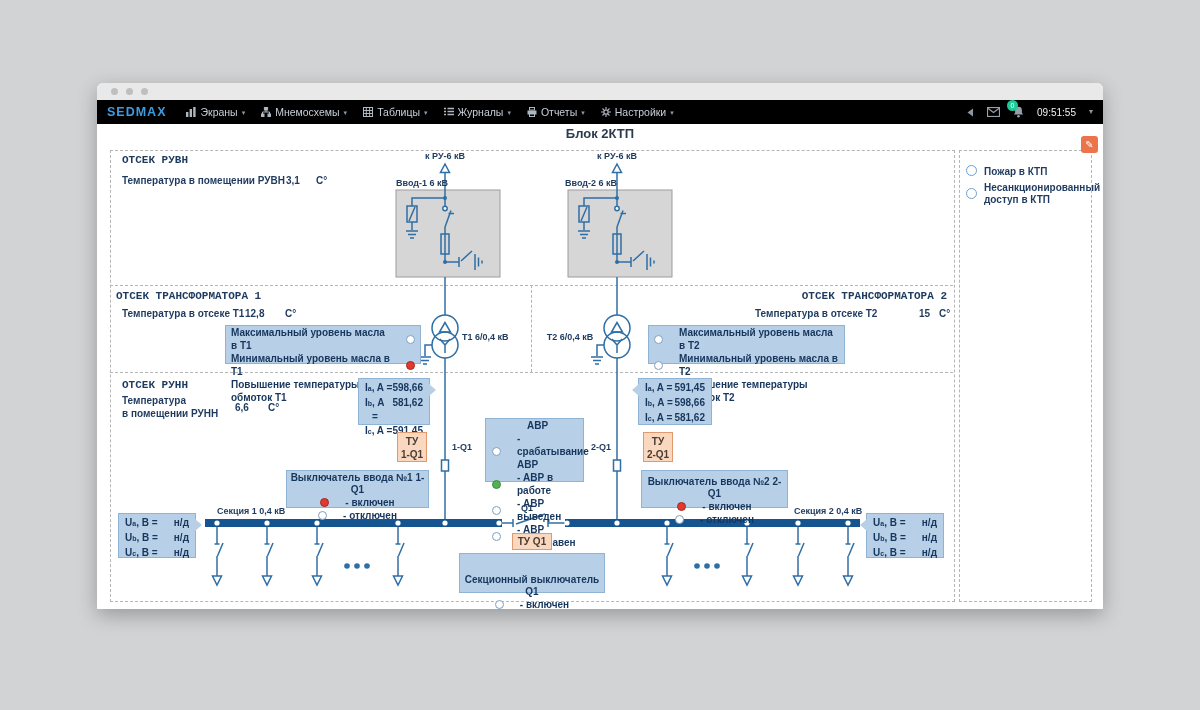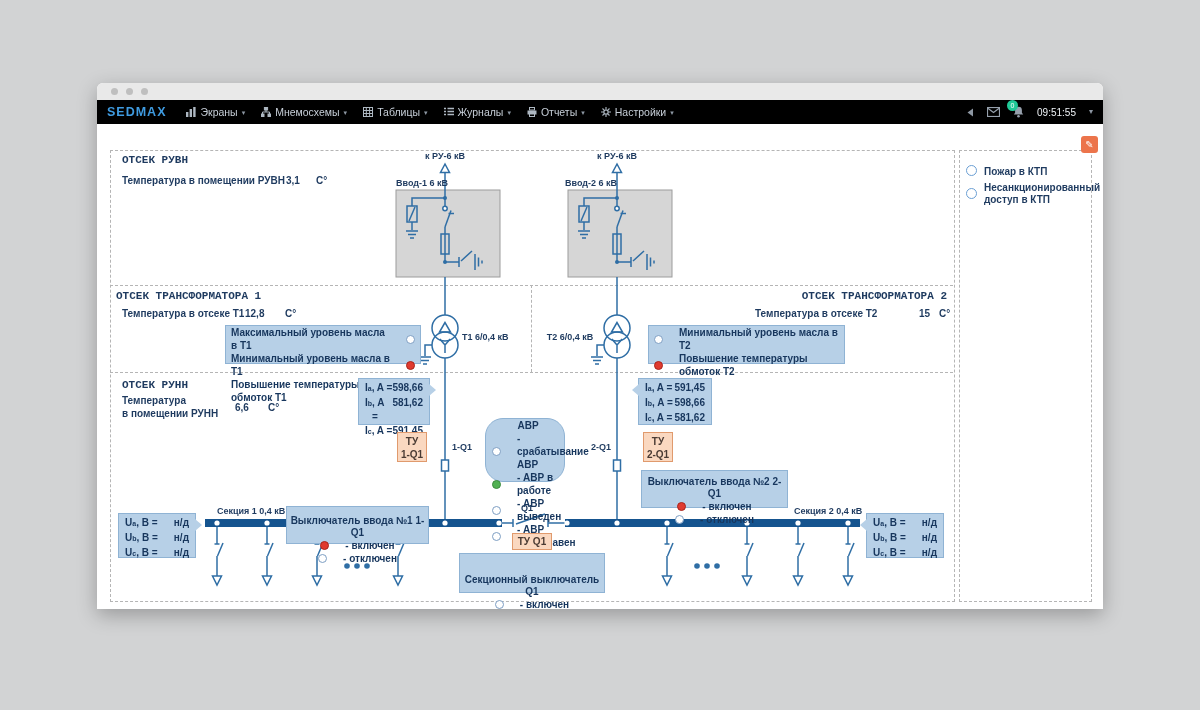--- a/index.html
+++ b/index.html
@@ -165,20 +165,21 @@
             <circle cx="5.5" cy="10.3" r="1.3" fill="#97a1ad"></circle>
           </svg>
         <span class="badge">0</span>
       </span>
       <span class="clock">09:51:55</span>
       <span class="caret" style="font-size:8px">▾</span>
     </span>
   </div>
 
   <div class="content">
+    <div class="page-title">Блок 2КТП</div>
 
     <div class="zone" style="left:13px;top:26px;width:843px;height:450px;"></div>
     <div class="divh" style="left:13px;top:161px;width:843px;"></div>
     <div class="divh" style="left:13px;top:248px;width:843px;"></div>
     <div class="divv" style="left:434px;top:161px;height:87px;"></div>
     <div class="zone" style="left:862px;top:26px;width:131px;height:450px;"></div>
 
     <div class="edit-btn">
       <span>✎</span>
     </div>
@@ -301,20 +302,24 @@
 
     <div class="lbl hdr" style="left:680px;top:166px;width:170px;text-align:right;">ОТСЕК ТРАНСФОРМАТОРА 2</div>
     <div class="lbl" style="left:658px;top:184px;">Температура в отсеке Т2</div>
     <div class="lbl" style="left:822px;top:184px;">15</div>
     <div class="lbl" style="left:842px;top:184px;">С°</div>
     <div class="lbl sm" style="left:442px;top:208px;width:62px;text-align:center;">Т2 6/0,4 кВ</div>
 
     <div class="box-blue" style="left:551px;top:201px;width:197px;height:39px;padding:0 5px;">
       <div class="ledrow">
           <span class="led" data-state="off"></span>
+          <span>Максимальный  уровень масла в Т2</span>
+        </div>
+      <div class="ledrow">
+          <span class="led" data-state="off"></span>
           <span>Минимальный уровень масла в Т2</span>
         </div>
       <div class="ledrow">
           <span class="led" data-state="red"></span>
           <span>Повышение температуры обмоток Т2</span>
         </div>
     </div>
 
     <div class="lbl hdr" style="left:25px;top:255px;">ОТСЕК РУНН</div>
     <div class="lbl" style="left:25px;top:271px;">Температура</div>
@@ -371,41 +376,41 @@
         <div>1-Q1</div>
     </div>
     <div class="box-peach" style="left:546px;top:308px;width:30px;height:30px;line-height:13px;padding-top:2px;">
       <div>ТУ</div>
         <div>2-Q1</div>
     </div>
 
     <div class="lbl sm" style="left:355px;top:318px;">1-Q1</div>
     <div class="lbl sm" style="left:494px;top:318px;">2-Q1</div>
 
-    <div class="box-blue" style="left:388px;top:294px;width:80px;height:64px;padding:1px 0 0 6px;border-radius:18px;">
+    <div class="box-blue" style="left:388px;top:294px;width:99px;height:64px;padding:1px 0 0 6px;">
       <div style="text-align:center;line-height:12px;">АВР</div>
       <div class="ledrow">
           <span class="led" data-state="off"></span>
           <span>- срабатывание АВР</span>
         </div>
       <div class="ledrow">
           <span class="led" data-state="green"></span>
           <span>- АВР в работе</span>
         </div>
       <div class="ledrow">
           <span class="led" data-state="off"></span>
           <span>- АВР выведен</span>
         </div>
       <div class="ledrow">
           <span class="led" data-state="off"></span>
           <span>- АВР неисправен</span>
         </div>
     </div>
 
-    <div class="box-blue" style="left:189px;top:346px;width:143px;height:38px;padding-top:8px;margin-top:36px;">
+    <div class="box-blue" style="left:189px;top:346px;width:143px;height:38px;padding-top:1px;">
       <div style="text-align:center;line-height:12px;">Выключатель ввода №1 1-Q1</div>
       <div class="ledrow center">
           <span class="led" data-state="red"></span>
           <span>- включен</span>
         </div>
       <div class="ledrow center">
           <span class="led" data-state="off"></span>
           <span>- отключен</span>
         </div>
     </div>

